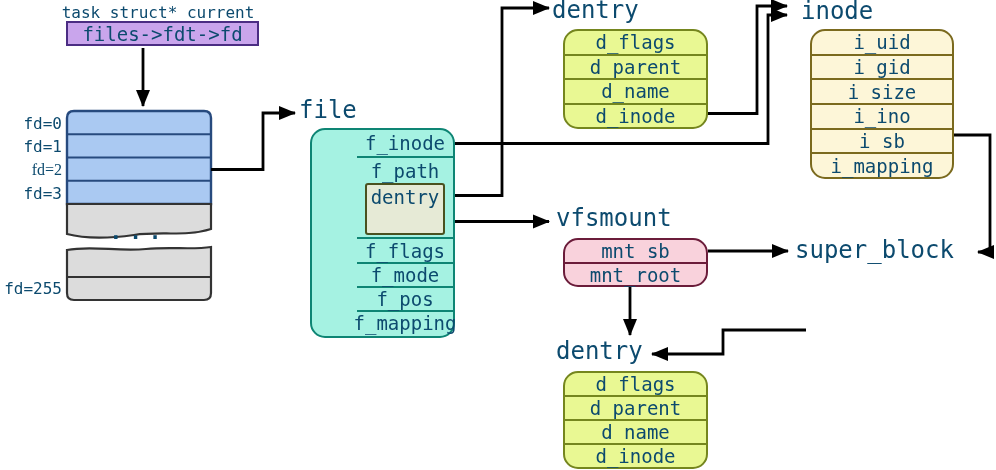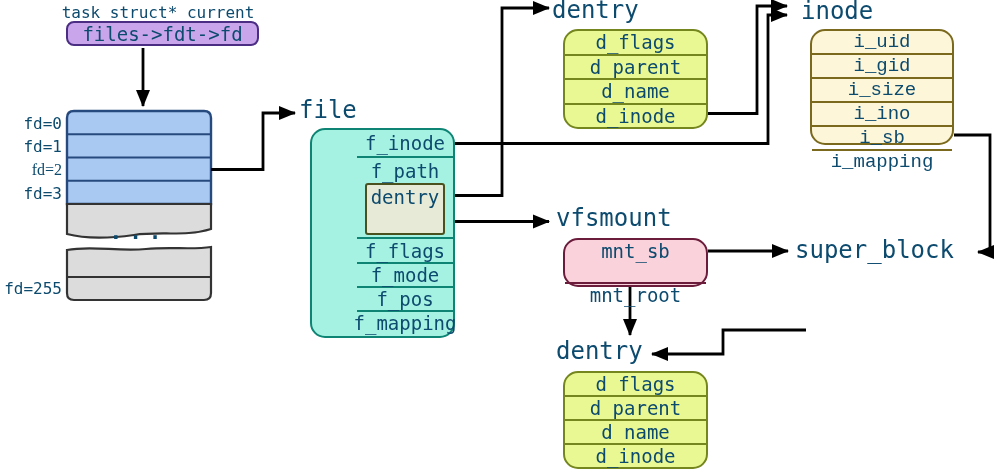--- a/index.html
+++ b/index.html
@@ -16,21 +16,21 @@
   #connectors .fd-gsep{stroke:var(--fd-gray-border);stroke-width:2px;}
   #connectors marker path{fill:var(--arrow);}
 
   .abs{position:absolute;}
   .small-label{font-size:16px;line-height:23px;white-space:pre;}
   .struct-title{font-size:24px;line-height:1;white-space:pre;}
 
   .pointer-box{
     left:66px;top:21px;width:193px;height:25px;
     background:var(--task-fill);border:2.5px solid var(--task-border);
-    border-radius:8px;box-sizing:border-box;
+    border-radius:0;box-sizing:border-box;
     display:flex;align-items:center;justify-content:center;
     font-size:19px;
   }
 
   .struct{
     box-sizing:border-box;border-radius:15px;
     border:2.5px solid var(--line);background:var(--fill);
     display:flex;flex-direction:column;font-size:19px;justify-content:space-between;
   }
   .struct .cell{
@@ -131,31 +131,31 @@
 
   <div class="abs struct-title" style="left:552px;top:-2px;">dentry</div>
   <div class="abs struct c-dentry" style="left:563px;top:29px;width:145px;height:100px;">
     <div class="cell">d_flags</div>
     <div class="cell">d_parent</div>
     <div class="cell">d_name</div>
     <div class="cell">d_inode</div>
   </div>
 
   <div class="abs struct-title" style="left:801px;top:-1px;">inode</div>
-  <div class="abs struct c-inode" style="left:810px;top:29px;width:144px;height:116px;font-family:Liberation Mono, monospace;">
+  <div class="abs struct c-inode" style="left:810px;top:29px;width:144px;height:150px;">
     <div class="cell">i_uid</div>
     <div class="cell">i_gid</div>
     <div class="cell">i_size</div>
     <div class="cell">i_ino</div>
     <div class="cell">i_sb</div>
     <div class="cell">i_mapping</div>
   </div>
 
   <div class="abs struct-title" style="left:556px;top:206px;">vfsmount</div>
-  <div class="abs struct c-vfsmount" style="left:563px;top:238px;width:145px;height:49px;gap:20px;">
+  <div class="abs struct c-vfsmount" style="left:563px;top:238px;width:145px;height:49px;">
     <div class="cell">mnt_sb</div>
     <div class="cell">mnt_root</div>
   </div>
 
   <div class="abs struct-title" style="left:795px;top:238px;">super_block</div>
 
   <div class="abs struct-title" style="left:556px;top:339px;">dentry</div>
   <div class="abs struct c-dentry" style="left:563px;top:371px;width:145px;height:98px;">
     <div class="cell">d_flags</div>
     <div class="cell">d_parent</div>

